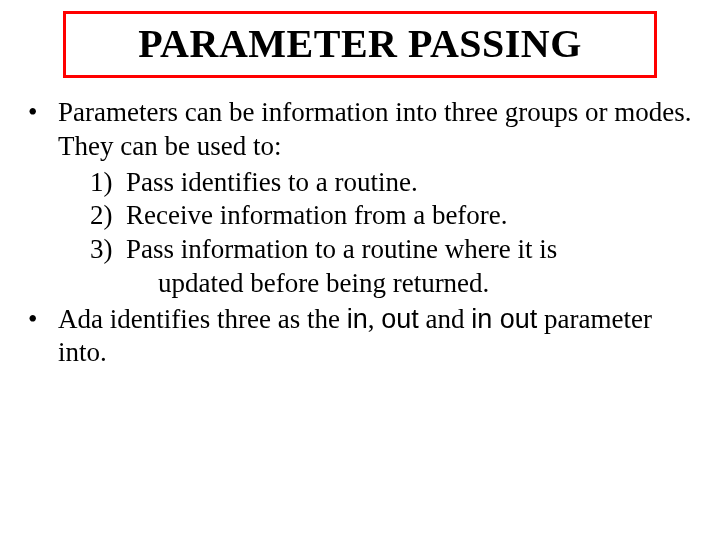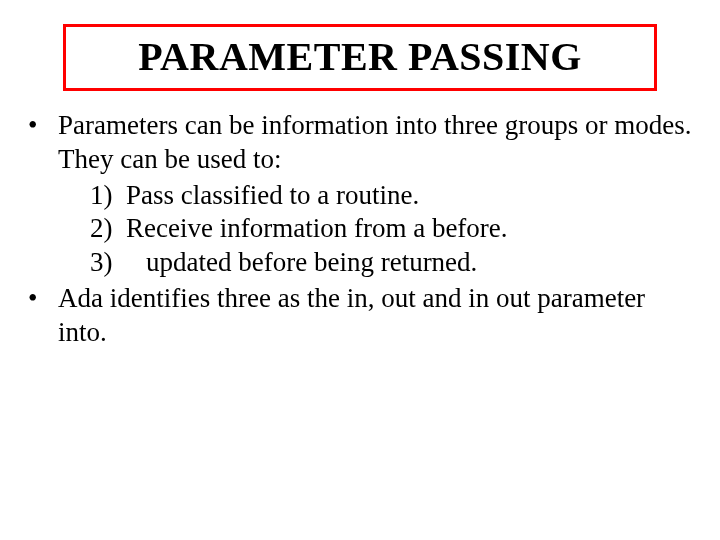--- a/index.html
+++ b/index.html
@@ -10,21 +10,21 @@
     background: #ffffff;
     font-family: "Times New Roman", Times, serif;
     color: #000;
     overflow: hidden;
   }
   .slide {
     width: 720px;
     height: 540px;
     position: relative;
     box-sizing: border-box;
-    padding-top: 24px;
+    padding-top: 11px;
   }
   .title-box {
     margin: 0 auto;
     width: 588px;
     border: 3px solid #ff0000;
     text-align: center;
     padding: 6px 0 8px 0;
   }
   .title-text {
     font-size: 40px;
@@ -58,24 +58,24 @@
   .numitem {
     display: flex;
   }
   .numitem .num {
     flex: 0 0 36px;
   }
   .numitem .txt {
     flex: 1;
   }
   .cont {
-    margin-left: 20px;
+    margin-left: 32px;
   }
   .mono {
-    font-family: Liberation Serif, serif;
+    font-family: Liberation Sans, sans-serif;
     text-align: center;
   }
 </style>
 </head>
 <body>
 
 <div class="slide">
 
   <div class="title-box">
     <span class="title-text">PARAMETER PASSING</span>
@@ -84,29 +84,30 @@
   <div class="body">
 
     <div class="bullet">
       <div class="dot">•</div>
       <div class="txt">Parameters can be information into three groups or modes. They can be used to:</div>
     </div>
 
     <div class="numlist">
       <div class="numitem">
         <div class="num">1)</div>
-        <div class="txt">Pass classified to a routine.</div>
+        <div class="txt">Pass identifies to a routine.</div>
       </div>
       <div class="numitem">
         <div class="num">2)</div>
         <div class="txt">Receive information from a before.</div>
       </div>
       <div class="numitem">
         <div class="num">3)</div>
         <div class="txt">
+          <span>Pass information to a routine where it is</span>
           <div class="cont">updated before being returned.</div>
         </div>
       </div>
     </div>
 
     <div class="bullet">
       <div class="dot">•</div>
       <div class="txt">
         <span>Ada identifies three as the </span><span class="mono">in</span><span>, </span><span class="mono">out</span><span> and </span><span class="mono">in out</span><span> parameter into.</span>
       </div>

